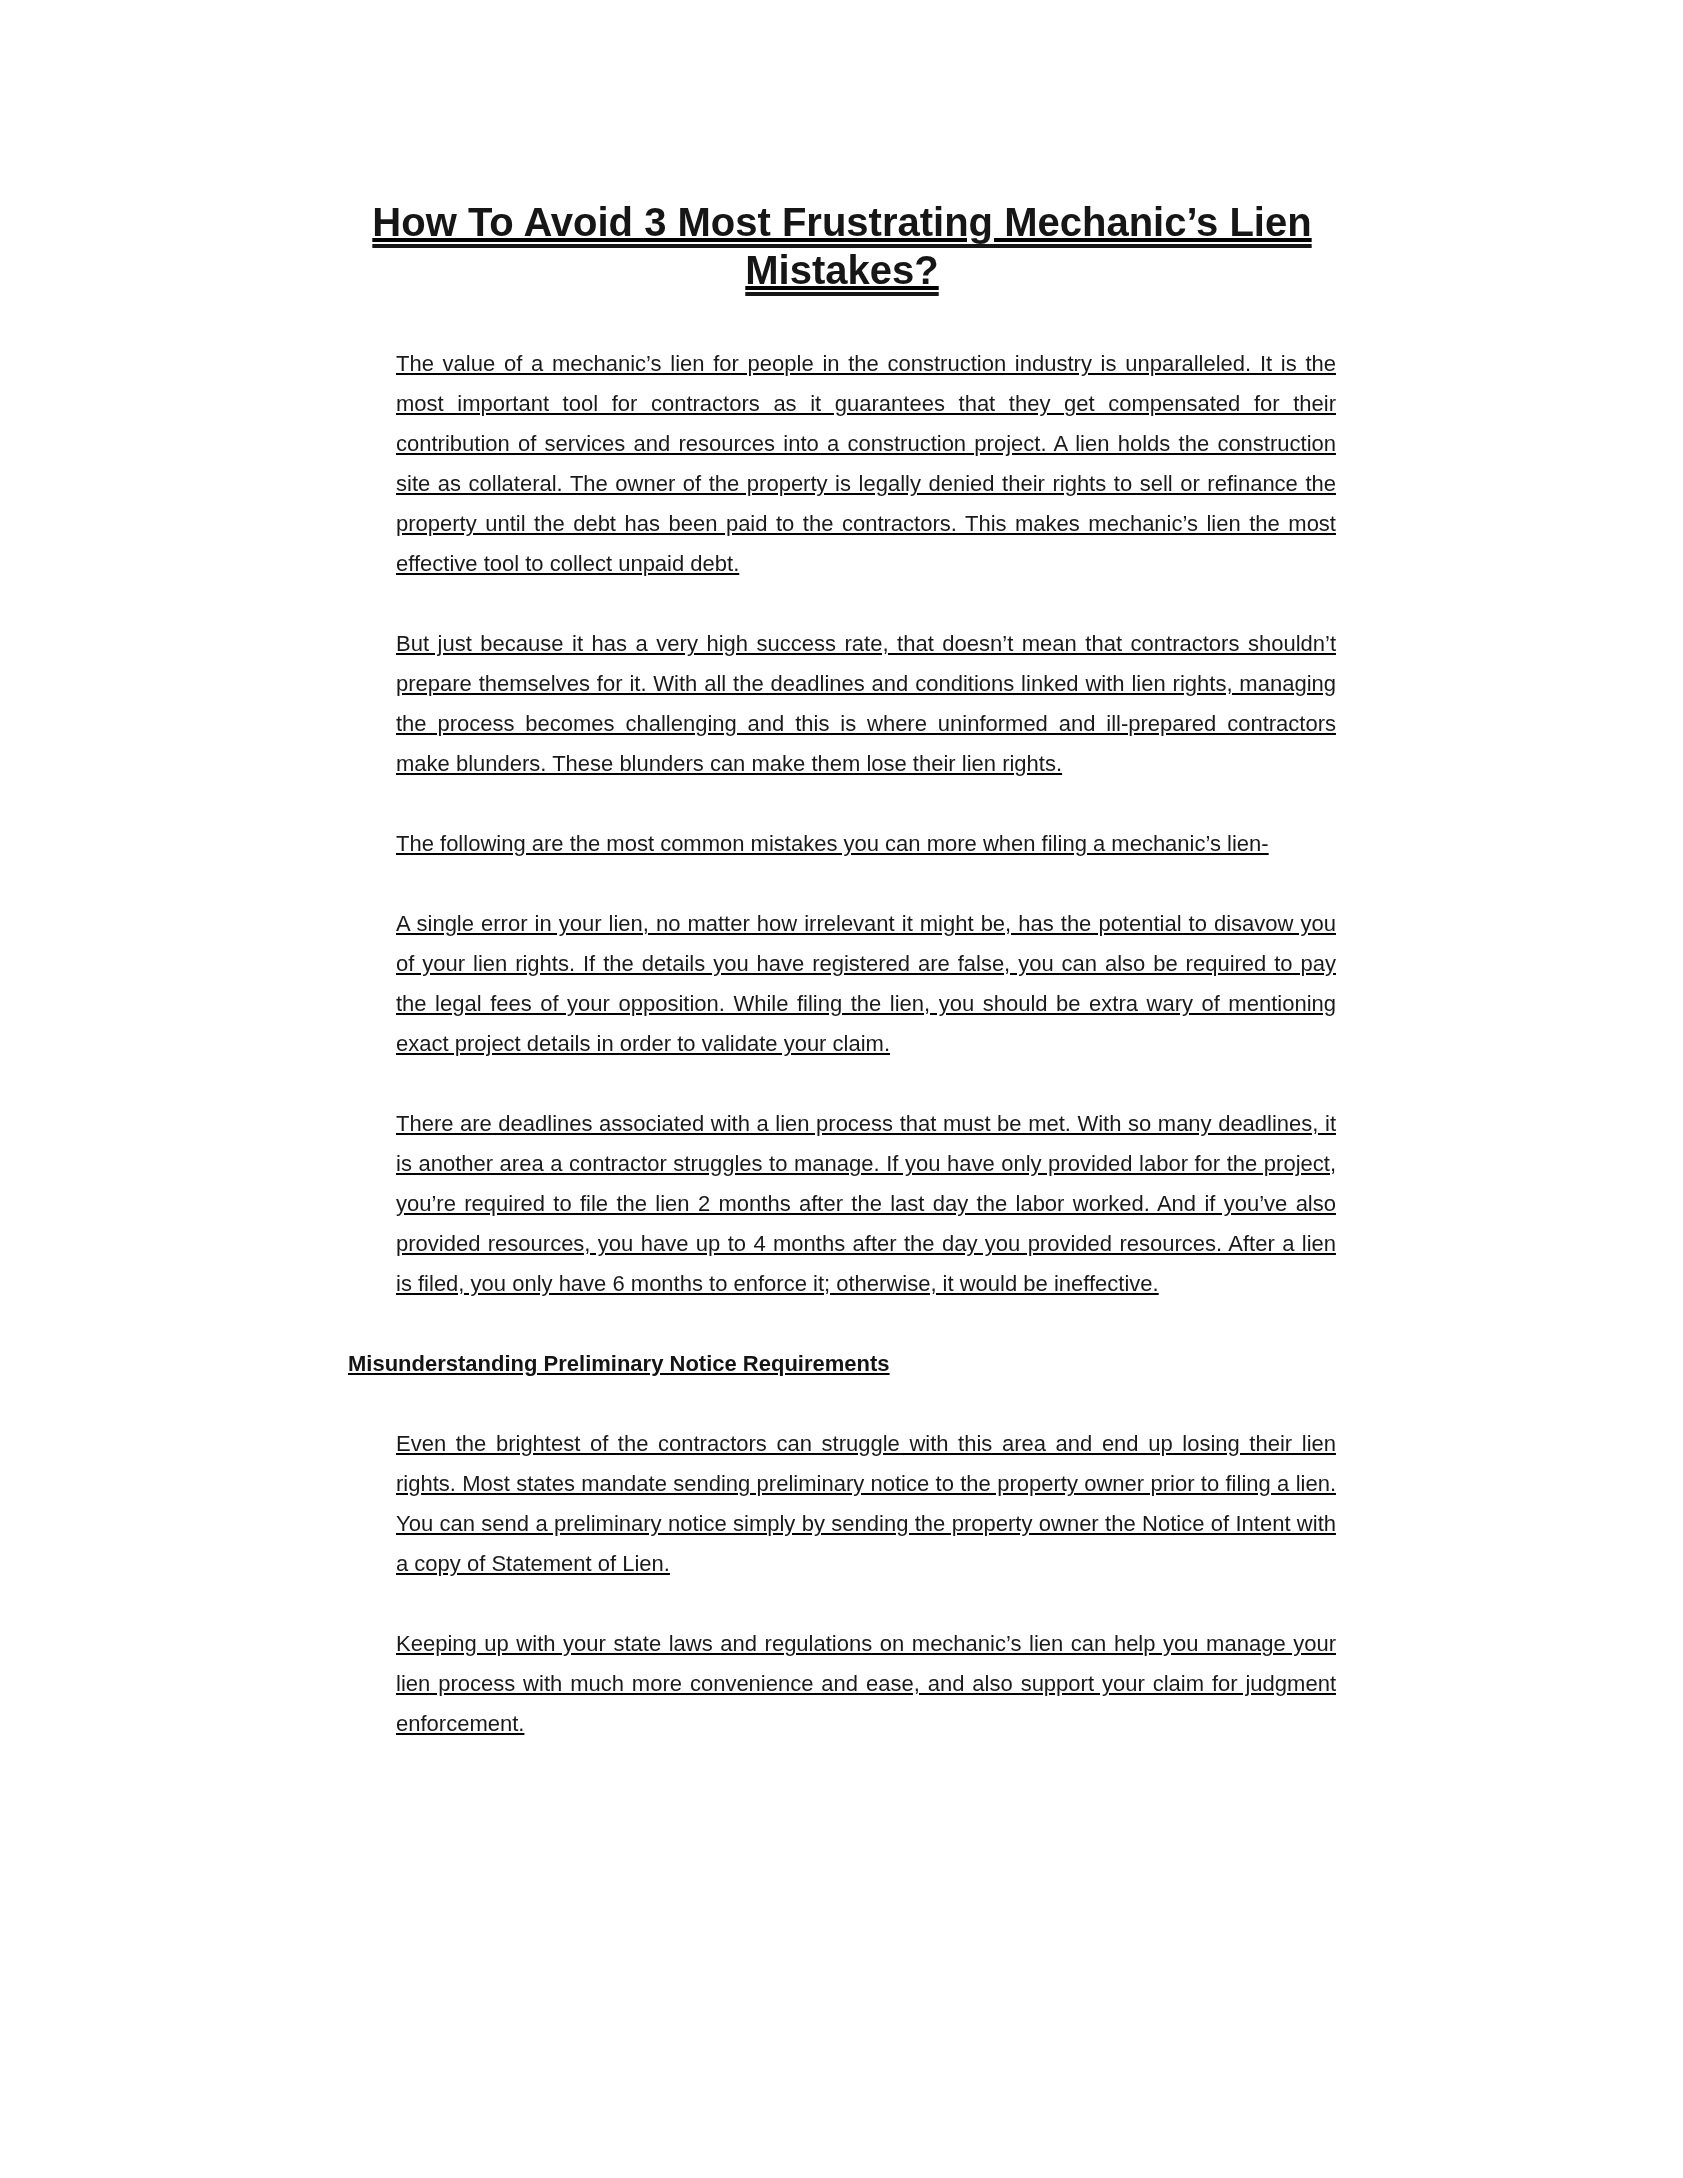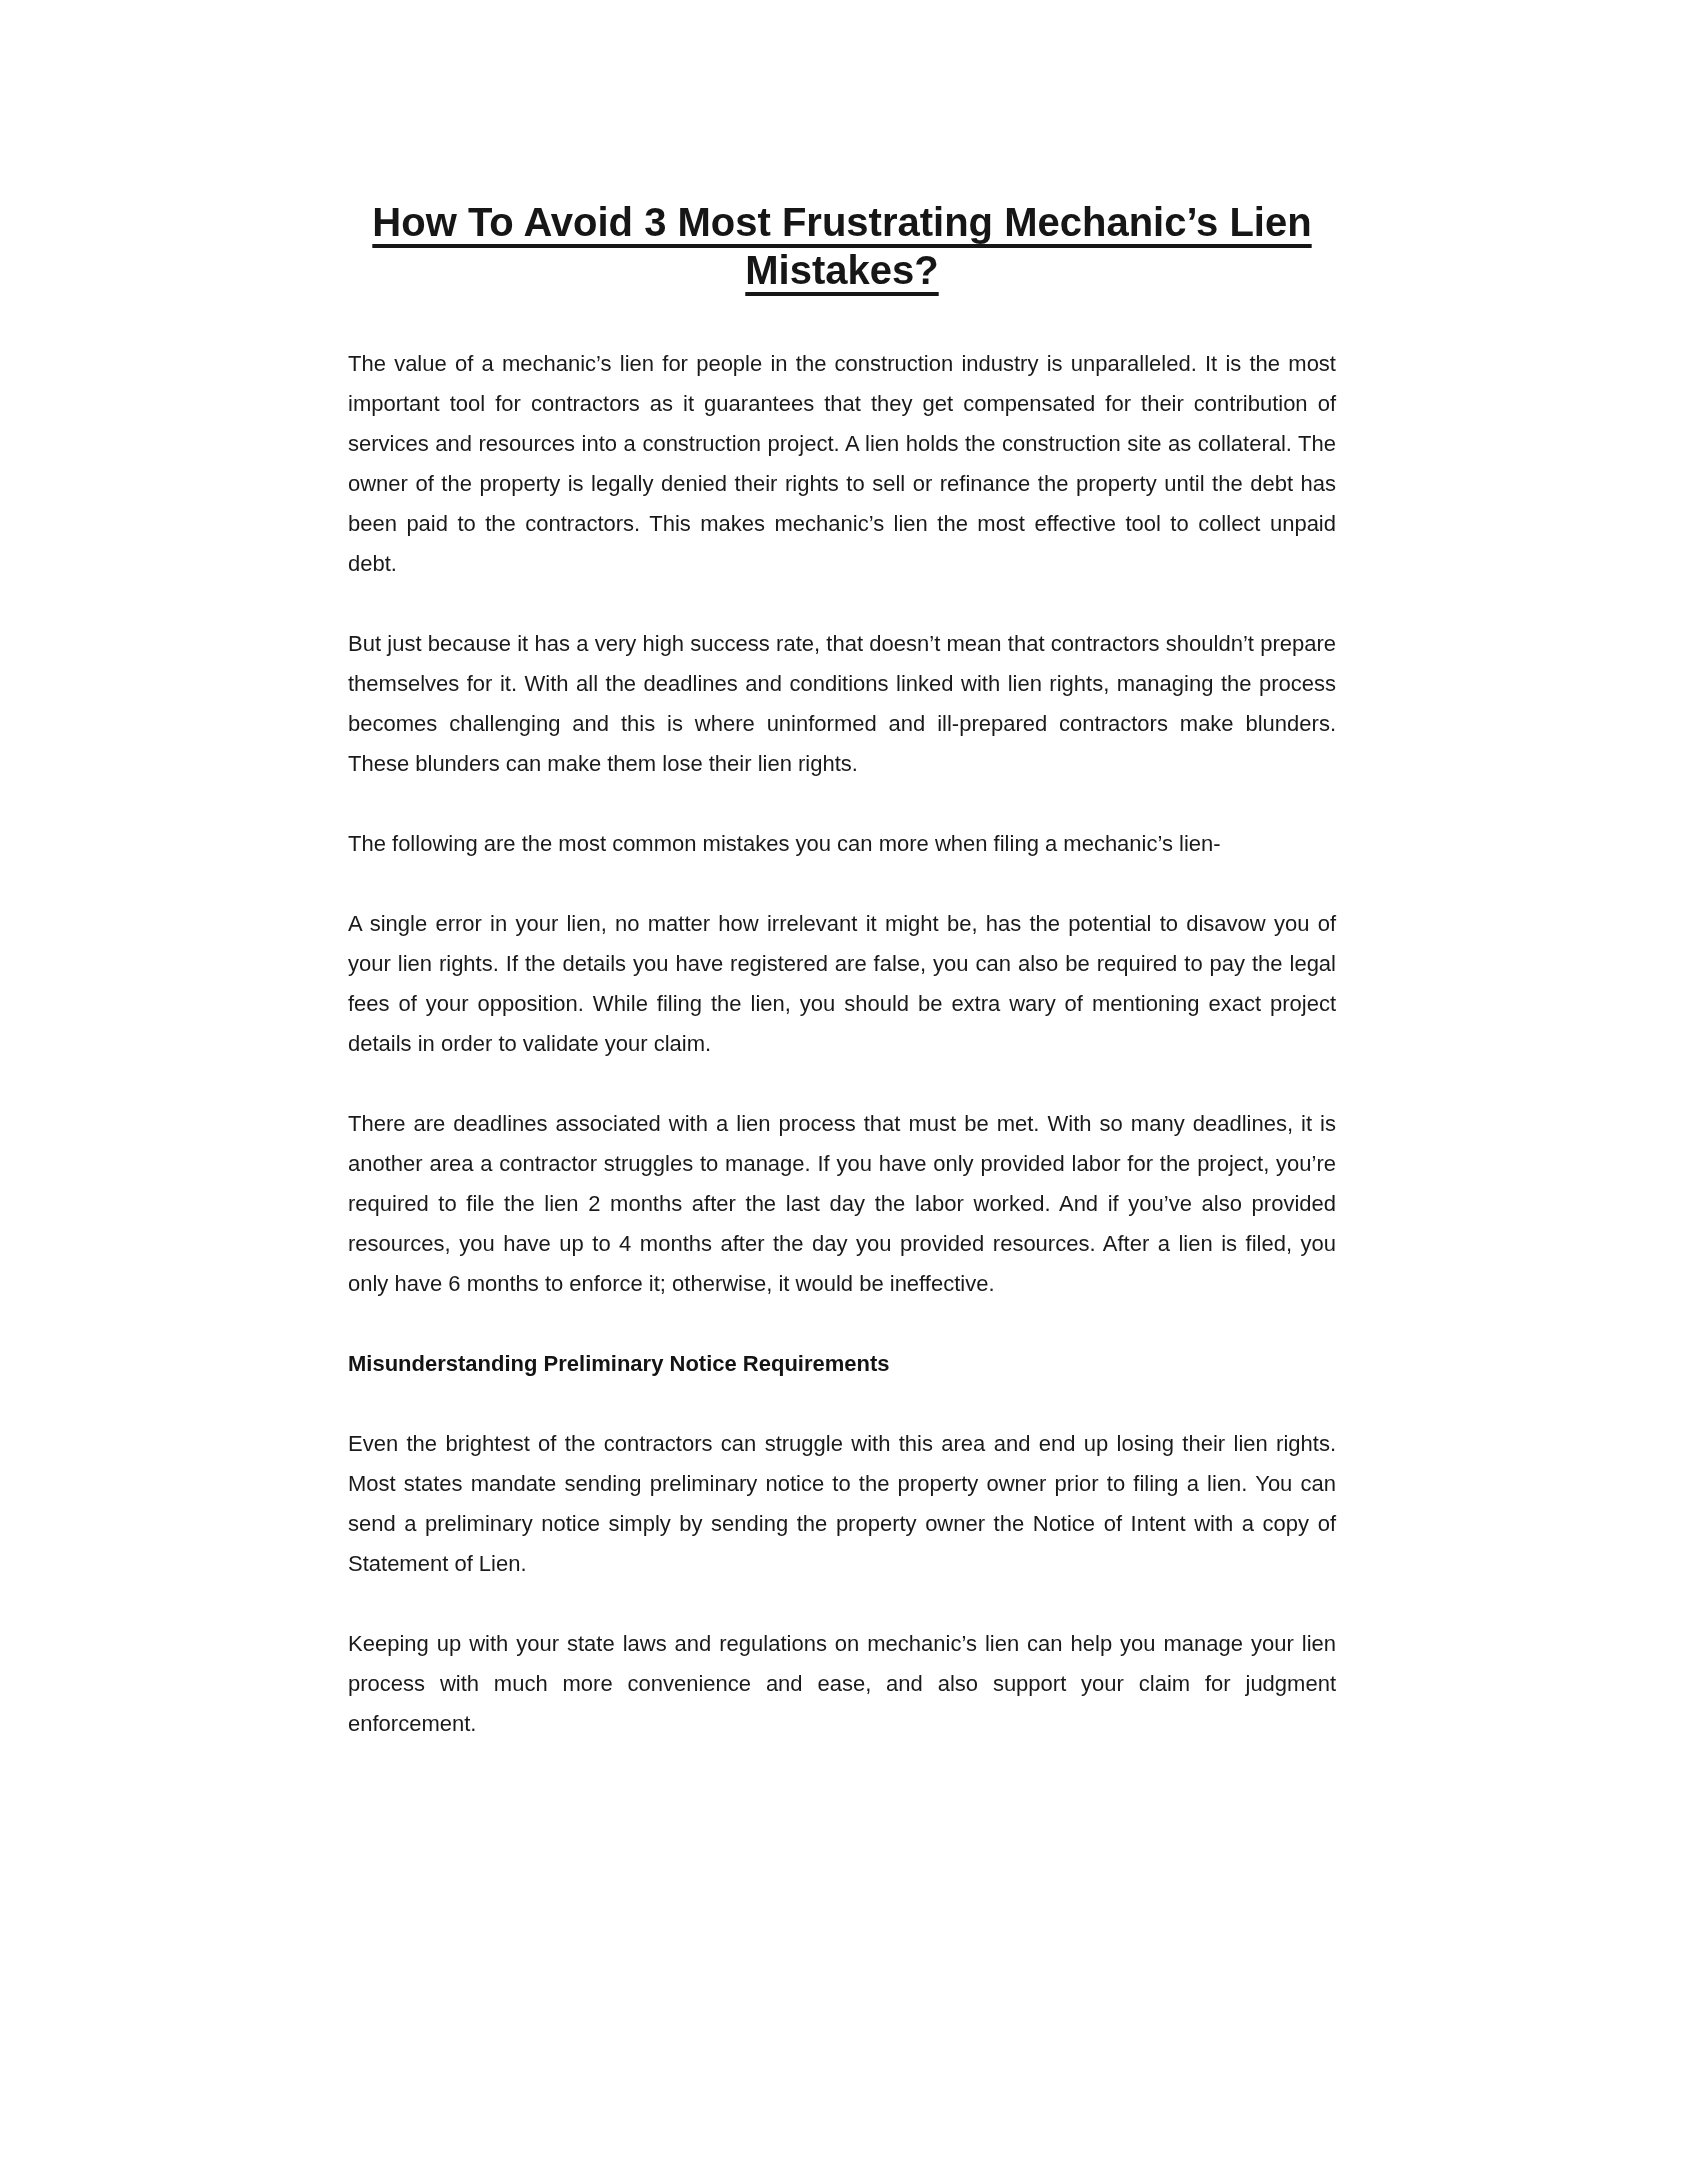--- a/index.html
+++ b/index.html
@@ -7,20 +7,21 @@
     background: #ffffff;
     font-family: "Liberation Sans", sans-serif;
   }
   .page {
     position: relative;
     width: 1369px;
     height: 2178px;
     background: #ffffff;
     overflow: hidden;
     margin: 0 auto;
+    text-decoration: underline;
   }
   .content {
     padding: 198px 190px 0 191px;
     color: #1a1a1a;
   }
   .doc-title {
     font-size: 40px;
     font-weight: 700;
     text-align: center;
     color: #161616;
@@ -34,20 +35,21 @@
   }
   .block {
     font-size: 22px;
     line-height: 40px;
     margin: 0 0 40px 0;
     color: #1a1a1a;
   }
   p.block {
     text-align: justify;
     text-justify: inter-word;
+    margin-left: 48px;
   }
   h2.block {
     font-size: 22px;
     font-weight: 700;
     text-align: left;
     color: #141414;
   }
 </style>
 </head>
 <body>

